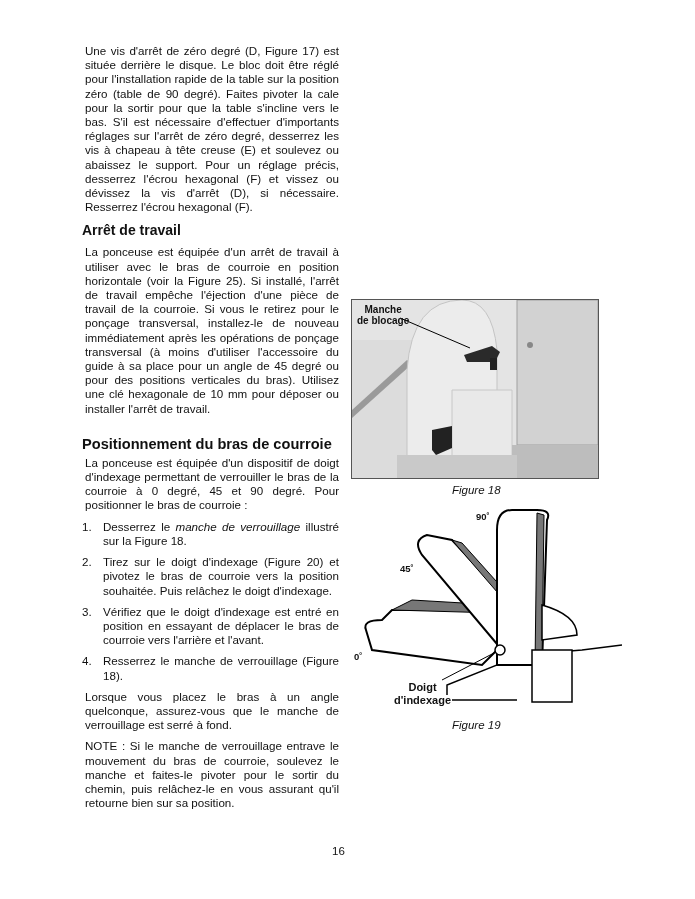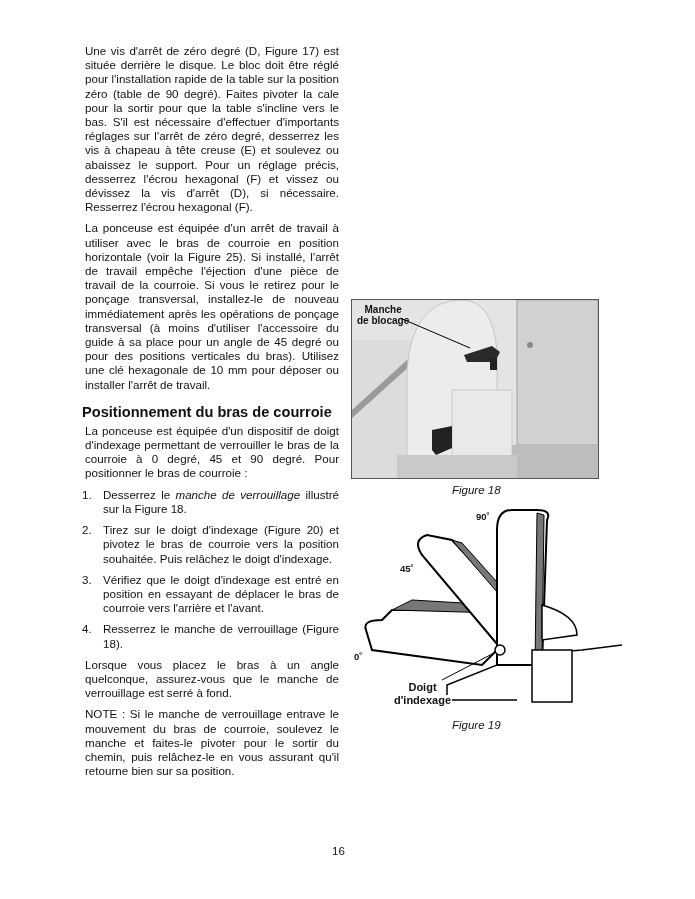--- a/index.html
+++ b/index.html
@@ -1,41 +1,42 @@
 <!DOCTYPE html>
 <html><head>
 <meta charset="utf-8">
 <style>
   html, body { margin: 0; padding: 0; background: #ffffff; }
   body { width: 695px; height: 899px; position: relative; overflow: hidden;
          font-family: "Liberation Sans", sans-serif; color: #111; }
   .col-left { position: absolute; left: 82px; top: 44px; width: 257px; font-size: 11.6px; line-height: 14.2px; }
   .col-left p { margin: 0 0 7px 3px; text-align: justify; }
   .col-left h2 { font-size: 14px; font-weight: bold; margin: 8px 0 7px 0; line-height: 16px; }
-  .col-left h2.sec2 { font-size: 14.6px; margin-top: 12px; margin-bottom: 4px; }
+  .col-left h2.sec2 { font-size: 14.6px; margin-top: 20px; margin-bottom: 4px; }
   ol.steps { list-style: none; padding: 0; margin: 3px 0 7px 0; }
   ol.steps li { display: flex; margin-bottom: 7px; }
   ol.steps li .num { width: 21px; flex: 0 0 21px; }
   ol.steps li .txt { flex: 1; text-align: justify; }
   em { font-style: italic; }
 
   .fig18 { position: absolute; left: 351px; top: 299px; width: 246px; height: 178px;
            border: 1px solid #555; background: #a3a3a3; overflow: hidden; }
   .fig-caption { position: absolute; font-style: italic; font-size: 11.5px; }
   .fig19 { position: absolute; left: 352px; top: 505px; width: 270px; height: 200px; }
   .callout { position: absolute; font-weight: bold; font-size: 10px; line-height: 11px; text-align: center; }
   .deg { position: absolute; font-weight: bold; font-size: 9.5px; }
   .page-num { position: absolute; left: 332px; top: 845px; font-size: 11.5px; }
 </style>
 </head>
 <body>
 
 <div class="col-left">
   <p>Une vis d'arrêt de zéro degré (D, Figure 17) est située derrière le disque. Le bloc doit être réglé pour l'installation rapide de la table sur la position zéro (table de 90 degré). Faites pivoter la cale pour la sortir pour que la table s'incline vers le bas. S'il est nécessaire d'effectuer d'importants réglages sur l'arrêt de zéro degré, desserrez les vis à chapeau à tête creuse (E) et soulevez ou abaissez le support. Pour un réglage précis, desserrez l'écrou hexagonal (F) et vissez ou dévissez la vis d'arrêt (D), si nécessaire. Resserrez l'écrou hexagonal (F).</p>
 
+  <h2>Arrêt de travail</h2>
   <p>La ponceuse est équipée d'un arrêt de travail à utiliser avec le bras de courroie en position horizontale (voir la Figure 25). Si installé, l'arrêt de travail empêche l'éjection d'une pièce de travail de la courroie. Si vous le retirez pour le ponçage transversal, installez-le de nouveau immédiatement après les opérations de ponçage transversal (à moins d'utiliser l'accessoire du guide à sa place pour un angle de 45 degré ou pour des positions verticales du bras). Utilisez une clé hexagonale de 10 mm pour déposer ou installer l'arrêt de travail.</p>
 
   <h2 class="sec2">Positionnement du bras de courroie</h2>
   <p>La ponceuse est équipée d'un dispositif de doigt d'indexage permettant de verrouiller le bras de la courroie à 0 degré, 45 et 90 degré. Pour positionner le bras de courroie :</p>
 
   <ol class="steps">
     <li>
       <span class="num">1.</span>
       <span class="txt"><span>Desserrez le </span><em>manche de verrouillage</em><span> illustré sur la Figure 18.</span></span>
     </li>

